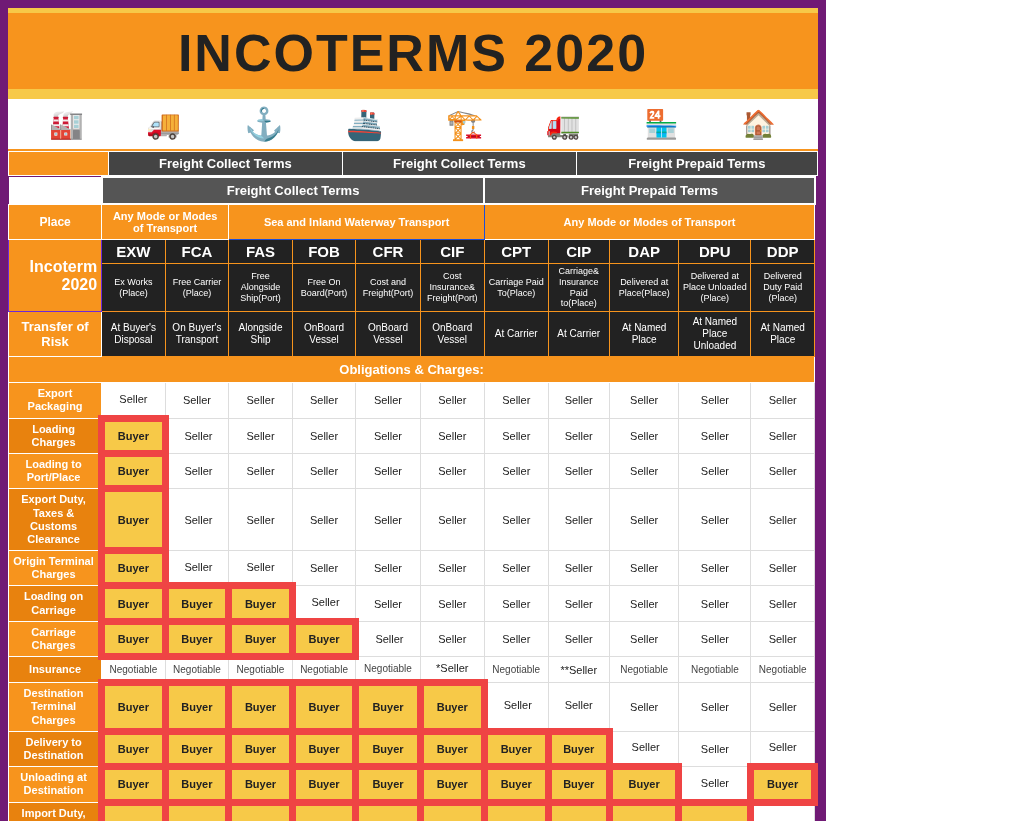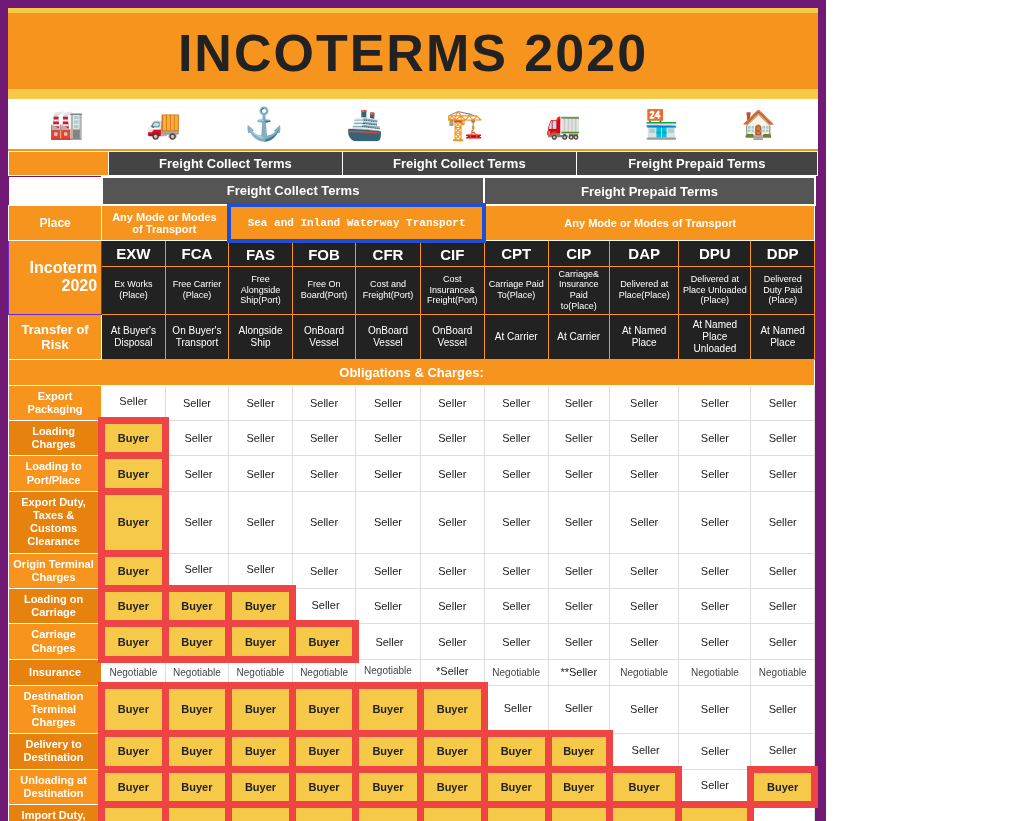--- a/index.html
+++ b/index.html
@@ -270,21 +270,21 @@
   <td colspan="5" style="background:#555; color:#fff; font-weight:bold; font-size:13px; text-align:center; padding:5px 2px; border:2px solid #fff;">Freight Prepaid Terms</td>
 </tr>
 
     <tr>
       <td class="groups-row" style="background:#f7941d; color:#fff; font-weight:bold; text-align:center; padding:5px; border:1px solid #fff; font-size:12px;">
         <span>Place</span>
       </td>
       <td colspan="2" style="background:#f7941d; color:#fff; font-weight:bold; text-align:center; padding:5px; border:1px solid #fff; font-size:11px;">
         <span>Any Mode or Modes of Transport</span>
       </td>
-      <td colspan="4" style="background:#f7941d; color:#fff; font-weight:bold; text-align:center; padding:5px; border:4px solid #1d4ed8; font-size:11px;font-family:Liberation Mono, monospace;">
+      <td colspan="4" style="background:#f7941d; color:#fff; font-weight:bold; text-align:center; padding:5px; border:1px solid #1d4ed8; font-size:11px;">
         <span>Sea and Inland Waterway Transport</span>
       </td>
       <td colspan="5" style="background:#f7941d; color:#fff; font-weight:bold; text-align:center; padding:5px; border:1px solid #fff; font-size:11px;">
         <span>Any Mode or Modes of Transport</span>
       </td>
     </tr>
 
     <tr>
       <td rowspan="2" class="incoterm-label-cell" style="font-size:16px; font-weight:900;">
         Incoterm<br>2020

